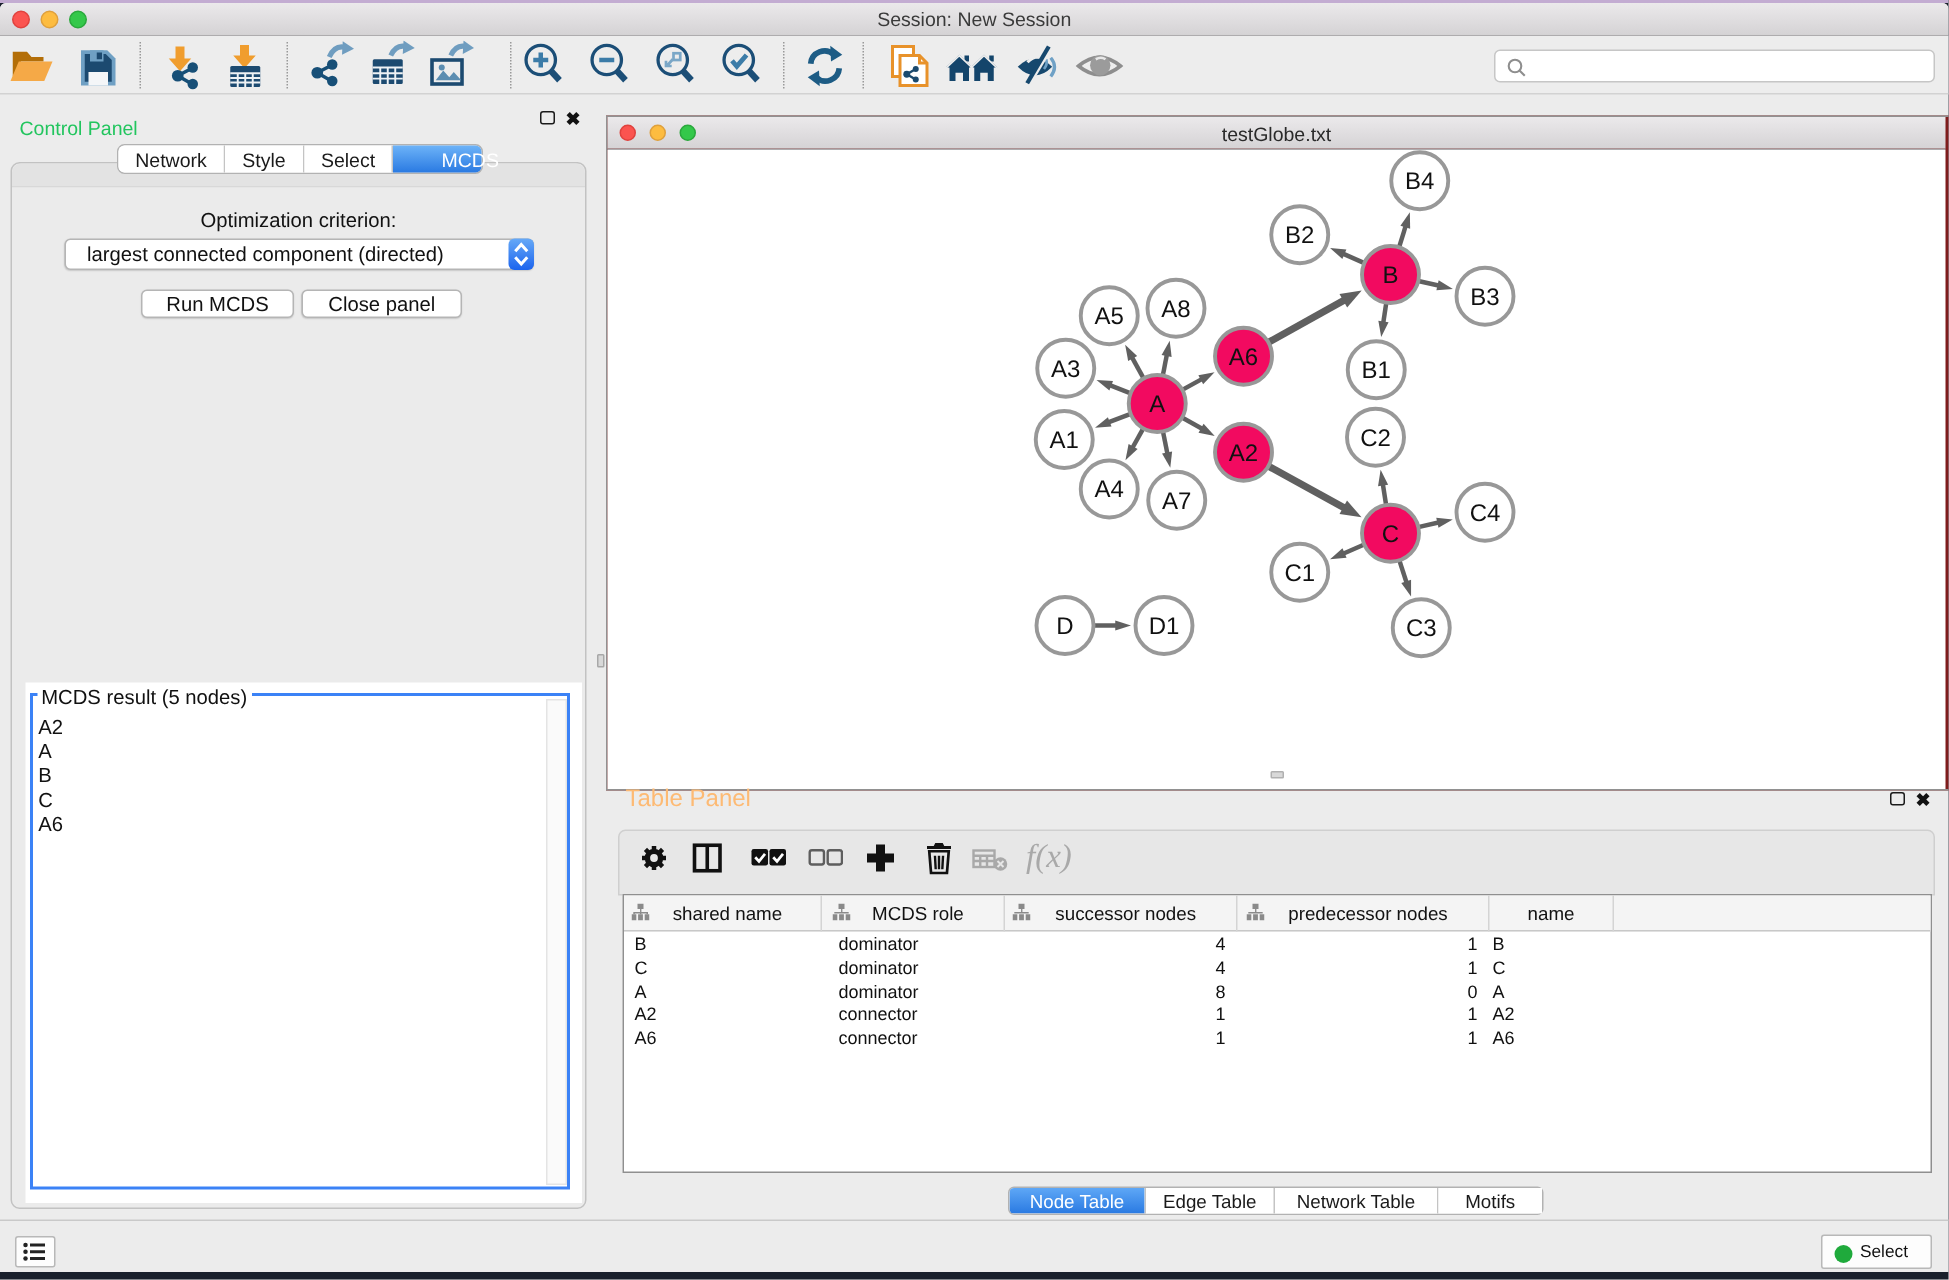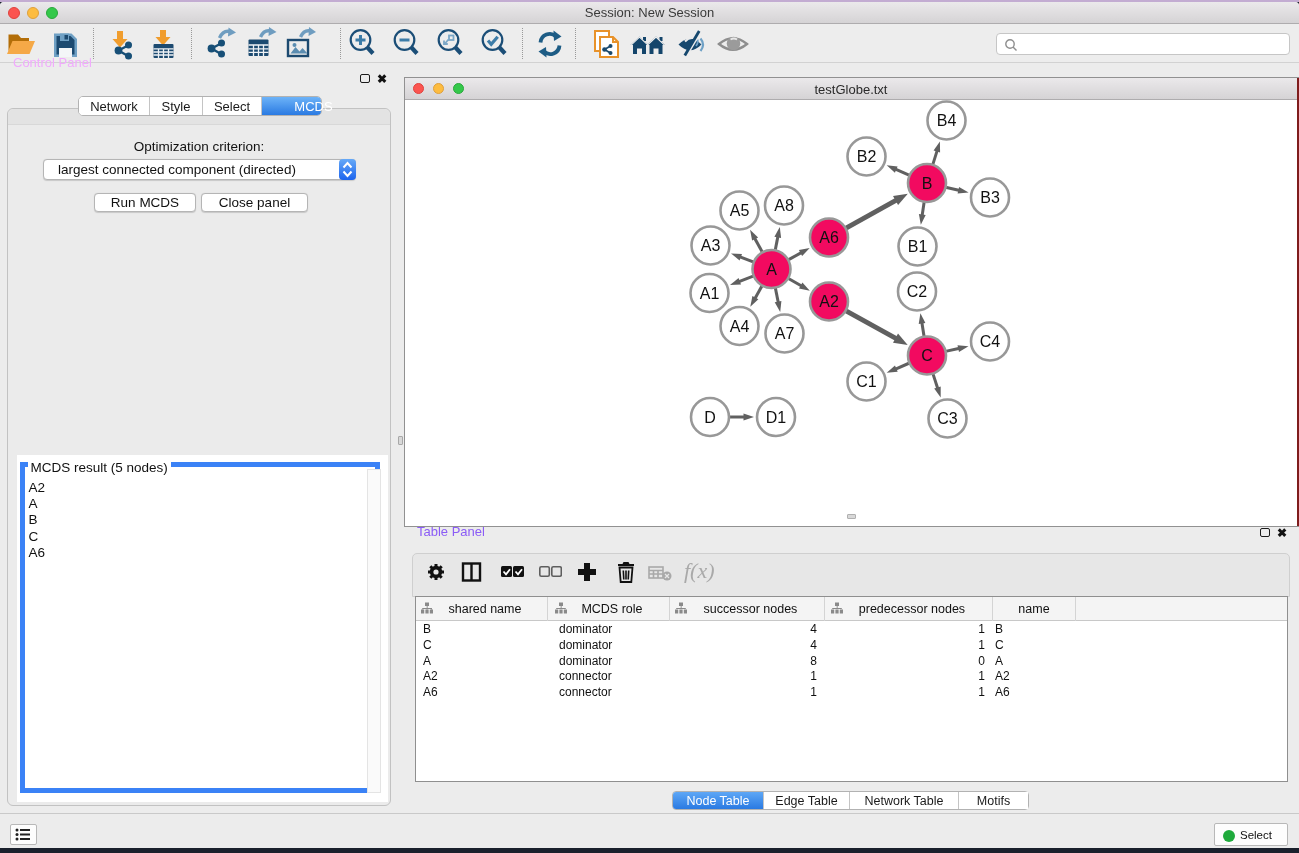--- a/index.html
+++ b/index.html
@@ -15,52 +15,52 @@
   .tl.yel { background:#fdbc40; border:1px solid #dfa03c; }
   .tl.grn { background:#34c84a; border:1px solid #2aa83c; }
   #main-title { position:absolute; top:3px; left:0; width:100%; text-align:center; font-size:13px; color:#3a3a3a; }
   #toolbar { position:absolute; left:0; top:24px; width:1299px; height:39px; background:#ededed; border-bottom:1px solid #d2d2d2; }
   .tsep { position:absolute; top:4px; height:31px; width:0; border-left:1px dotted #999; }
   .ticon { position:absolute; top:3px; }
   #searchbox { position:absolute; left:996px; top:9px; width:294px; height:22px; background:#fff; border:1px solid #c6c6c6; border-radius:4px; }
   #searchbox svg { position:absolute; left:6px; top:3px; }
 
   
-  #cp-title { position:absolute; left:13px; top:55px; font-size:13px; color:#f0abfc; }
+  #cp-title { position:absolute; left:13px; top:78px; font-size:13px; color:#22c55e; }
   .sqbtn { position:absolute; width:10px; height:9px; border:1.5px solid #1a1a1a; border-radius:2px; }
   .xbtn { position:absolute; font-size:12px; font-weight:bold; color:#111; }
   #cp-tabs { position:absolute; left:78px; top:96px; height:20px; display:flex; border:1px solid #b2b2b2; border-radius:5px; background:#fff; z-index:5; }
   .cptab { height:100%; display:flex; align-items:center; justify-content:center; font-size:13px; color:#1a1a1a; background:#fff; border-right:1px solid #c4c4c4; }
   .cptab.first { border-radius:4px 0 0 4px; }
   .cptab.sel { background:linear-gradient(#6db3f8,#2a7ae2); color:#fff; border-radius:0 4px 4px 0; border-right:none; }
   #cp-outer { position:absolute; left:7px; top:108px; width:384px; height:698px; background:#ebebeb; border:1px solid #c2c2c2; border-radius:6px; }
   #cp-strip { position:absolute; left:0; top:0; width:100%; height:16px; background:#e3e3e3; border-bottom:1px solid #d8d8d8; border-radius:6px 6px 0 0; }
   #opt-label { position:absolute; left:0; top:30px; width:100%; text-align:center; font-size:13.5px; color:#111; }
   #dropdown { position:absolute; left:35px; top:50px; width:313px; height:21px; background:#fff; border:1px solid #b5b5b5; border-radius:4px; box-shadow:0 0.5px 1px rgba(0,0,0,.15); }
   #dd-text { position:absolute; left:14px; top:2px; font-size:13.5px; color:#111; }
   #dd-step { position:absolute; right:-1px; top:-1px; width:17px; height:21px; background:linear-gradient(#66a9f7,#1c64ee); border-radius:4px; }
   .pbtn { position:absolute; top:84px; height:19px; background:#fff; border:1px solid #b5b5b5; border-radius:4px; font-size:13.5px; color:#111; text-align:center; line-height:17px; box-shadow:0 0.5px 1px rgba(0,0,0,.15); }
   #resultwrap { position:absolute; left:9px; top:346px; width:371px; height:347px; background:#fff; }
-  #fieldset { position:absolute; left:2.5px; top:7px; width:360px; height:331px; border:5px solid #3b82f6; }
+  #fieldset { position:absolute; left:2.5px; top:7px; width:360px; height:331px; border:2px solid #3b82f6; }
   #fs-legend { position:absolute; left:3px; top:-7px; background:#fff; padding:0 3px; font-size:13.5px; color:#111; }
   #fs-list { position:absolute; left:4px; top:13px; font-size:13.5px; color:#111; line-height:16.2px; }
   #fs-scroll { position:absolute; left:342px; top:2px; width:14px; height:324px; background:#fafafa; border:1px solid #e4e4e4; }
   #ld-splitthumb { position:absolute; left:398px; top:436px; width:5px; height:9px; background:#d8d8d8; border:1px solid #a8a8a8; border-radius:1px; }
 
   
   #netwin { position:absolute; left:404px; top:63px; width:968px; height:450px; background:#7f1d1d; border:1px solid #919191;margin-top:14px; }
   #net-titlebar { position:absolute; left:0; top:0; width:892px; height:22px; }
   .tl2 { position:absolute; top:5px; width:11px; height:11px; border-radius:50%; }
   #net-title { position:absolute; top:4px; left:0; width:100%; text-align:center; font-size:13px; color:#2a2a2a; }
   #net-canvas { position:absolute; left:0; top:22px; width:892px; height:426px; background:#fff; }
   #grip { position:absolute; right:1px; bottom:1px; width:12px; height:12px; }
   #h-splitthumb { position:absolute; left:847px; top:514px; width:9px; height:5px; background:#d8d8d8; border:1px solid #b0b0b0; border-radius:1px; }
 
   
-  #tp-title { position:absolute; left:417px; top:524px; font-size:13px; color:#8b5cf6; }
+  #tp-title { position:absolute; left:417px; top:524px; font-size:16px; color:#fdba74; }
   #tp-toolbar { position:absolute; left:412px; top:553px; width:878px; height:44px; background:#e7e7e7; border:1px solid #cfcfcf; border-radius:5px 5px 0 0; }
   #tp-table { position:absolute; left:415px; top:596px; width:873px; height:186px; background:#fff; border:1px solid #8f8f8f; }
   #tp-header { position:absolute; left:0; top:0; width:871px; height:24px; background:#f4f4f4; border-bottom:1px solid #c8c8c8; }
   .th { position:absolute; top:0; height:24px; border-right:1px solid #d4d4d4; }
   .th-label { position:absolute; top:5px; width:100%; text-align:center; font-size:12.5px; color:#111; }
   .orgicon { position:absolute; top:6px; }
   .td { position:absolute; font-size:12px; color:#111; }
   #tp-tabs { position:absolute; left:672px; top:791px; height:19px; display:flex; border:1px solid #b2b2b2; border-radius:4px; background:#fff; }
   .tptab { height:100%; display:flex; align-items:center; justify-content:center; font-size:12.5px; color:#1a1a1a; background:#fff; border-right:1px solid #c4c4c4; }
   .tptab.sel { background:linear-gradient(#5ea7f6,#2a7ae2); color:#fff; border-radius:3px 0 0 3px; }

